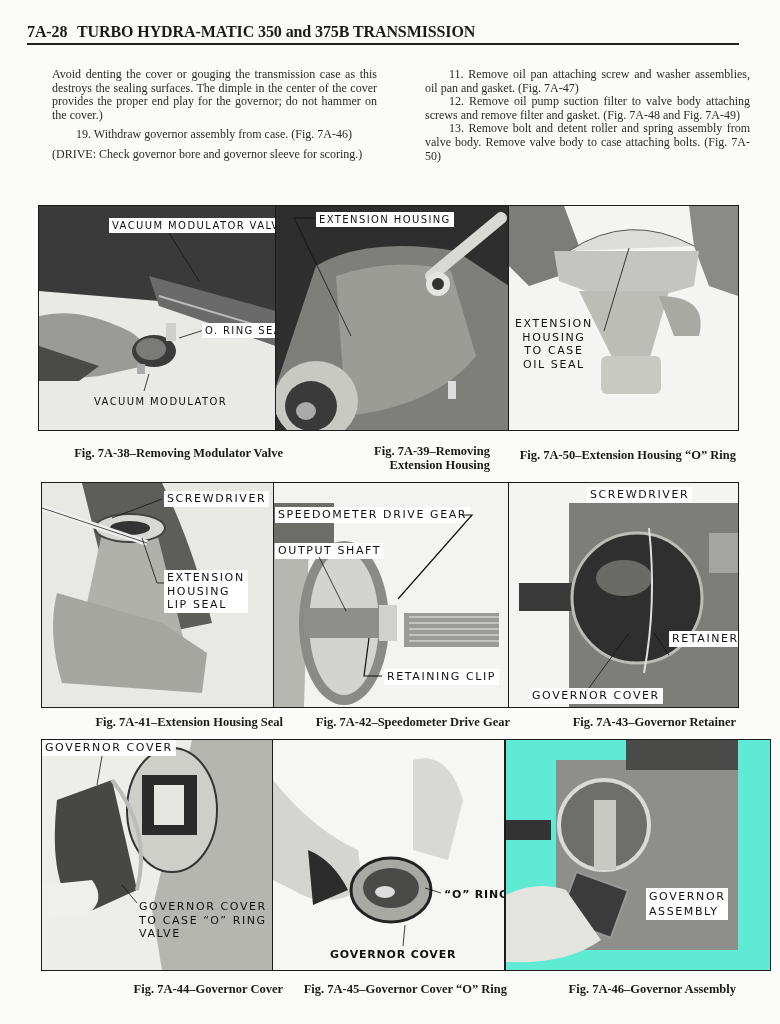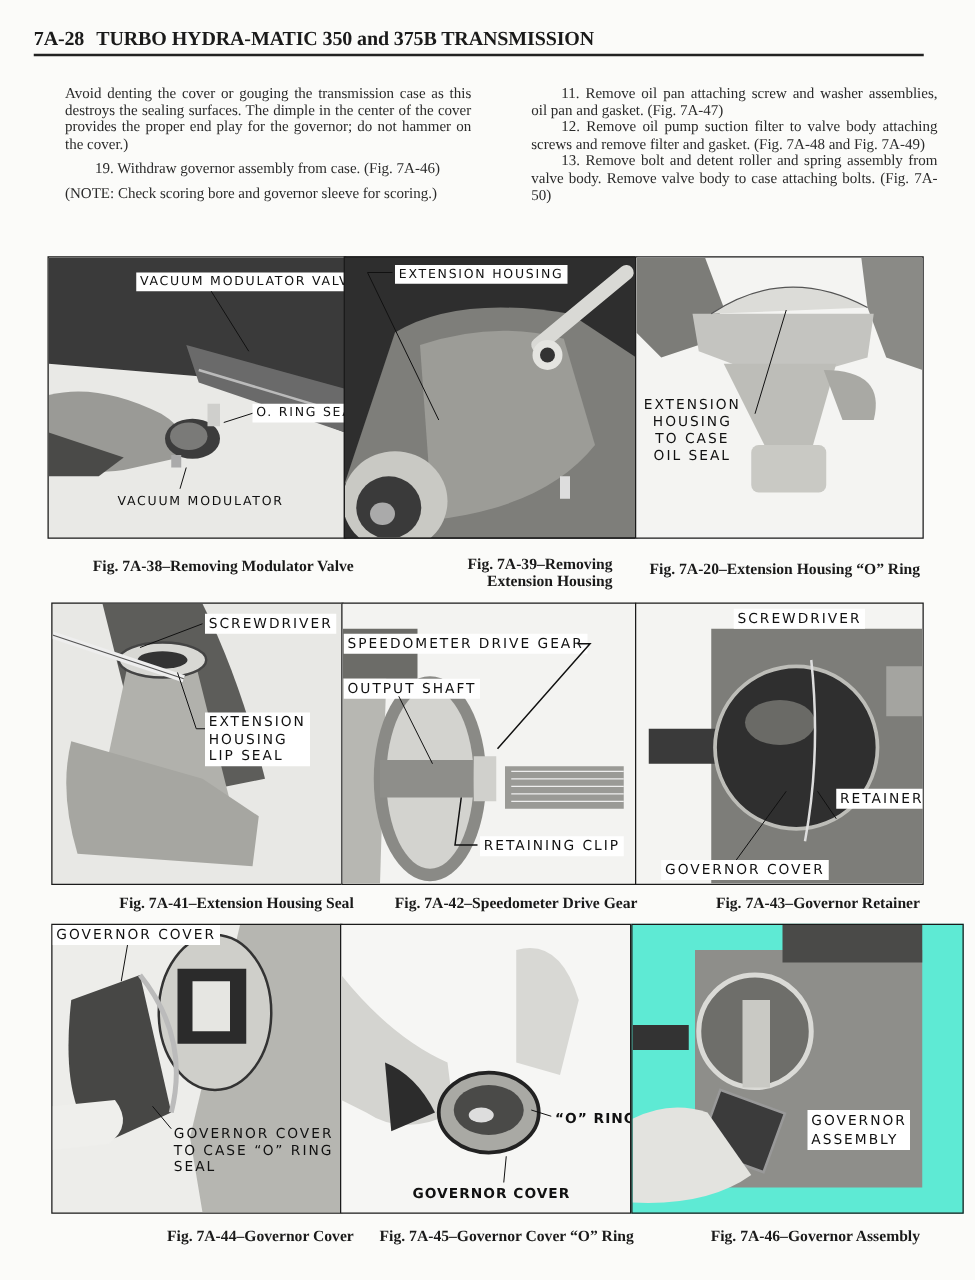--- a/index.html
+++ b/index.html
@@ -44,21 +44,21 @@
 <body>
 
 <div class="header">
   <span class="pn">7A-28</span>
   <span>TURBO HYDRA-MATIC 350 and 375B TRANSMISSION</span>
 </div>
 
 <div class="col col-left">
   <p>Avoid denting the cover or gouging the transmission case as this destroys the sealing surfaces. The dimple in the center of the cover provides the proper end play for the governor; do not hammer on the cover.)</p>
   <p class="ind" style="margin-bottom:6px">19. Withdraw governor assembly from case. (Fig. 7A-46)</p>
-  <p>(NOTE: Check scoring bore and governor sleeve for scoring.)</p>
+  <p>(DRIVE: Check governor bore and governor sleeve for scoring.)</p>
 </div>
 <div class="col col-right">
   <p class="ind">11. Remove oil pan attaching screw and washer assemblies, oil pan and gasket. (Fig. 7A-47)</p>
   <p class="ind">12. Remove oil pump suction filter to valve body attaching screws and remove filter and gasket. (Fig. 7A-48 and Fig. 7A-49)</p>
   <p class="ind">13. Remove bolt and detent roller and spring assembly from valve body. Remove valve body to case attaching bolts. (Fig. 7A-50)</p>
 </div>
 
 <div class="fig" style="left:38px;top:205px;width:237px;height:224px;background:#e9e9e6;">
   <svg class="photo" width="237" height="224">
     <defs>
@@ -124,21 +124,21 @@
   <span class="lbl big plain" style="left:3px;top:110px;text-align:center;">
     <div>EXTENSION</div>
     <div>HOUSING</div>
     <div>TO CASE</div>
     <div>OIL SEAL</div>
   </span>
   <svg style="position:absolute;left:0;top:0" width="229" height="224">
       <line x1="95" y1="125" x2="120" y2="42" stroke="#111" stroke-width="0.8"></line>
     </svg>
 </div>
-<div class="cap" style="left:506px;top:448px;width:230px;">Fig. 7A-20–Extension Housing “O” Ring</div>
+<div class="cap" style="left:506px;top:448px;width:230px;">Fig. 7A-50–Extension Housing “O” Ring</div>
 
 <div class="fig" style="left:41px;top:482px;width:232px;height:224px;background:#e8e8e5;">
   <svg class="photo" width="232" height="224">
     <path d="M40 0 L120 0 Q150 60 170 140 L120 150 L70 120 Z" fill="#5d5d5a"></path>
     <path d="M60 50 L115 50 L150 190 L30 190 Z" fill="#b1b1ac"></path>
     <ellipse cx="88" cy="45" rx="35" ry="14" fill="#d8d8d4" stroke="#444" stroke-width="2"></ellipse>
     <ellipse cx="88" cy="45" rx="20" ry="7" fill="#333"></ellipse>
     <path d="M15 110 Q5 150 20 200 L160 210 L165 170 L120 140 Z" fill="#a6a6a1"></path>
     <path d="M0 25 L105 60" stroke="#eee" stroke-width="6"></path>
     <path d="M0 25 L105 60" stroke="#555" stroke-width="1"></path>
@@ -210,21 +210,21 @@
     <rect x="100" y="35" width="55" height="60" fill="#2b2b2b"></rect>
     <rect x="112" y="45" width="30" height="40" fill="#e6e6e2"></rect>
     <path d="M15 60 L70 40 L95 150 L40 175 Q5 150 15 60 Z" fill="#474745"></path>
     <path d="M70 40 Q110 90 95 150" fill="none" stroke="#bbb" stroke-width="4"></path>
     <path d="M0 145 L50 140 Q65 160 45 175 L0 180 Z" fill="#efefec"></path>
   </svg>
   <span class="lbl big" style="left:0px;top:0px;">GOVERNOR COVER</span>
   <span class="lbl big plain" style="left:94px;top:159px;line-height:13.5px;">
     <div>GOVERNOR COVER</div>
     <div>TO CASE “O” RING</div>
-    <div>SEAL</div>
+    <div>VALVE</div>
   </span>
   <svg style="position:absolute;left:0;top:0" width="231" height="230">
       <line x1="60" y1="16" x2="55" y2="45" stroke="#111" stroke-width="0.8"></line>
       <line x1="95" y1="163" x2="80" y2="145" stroke="#111" stroke-width="0.8"></line>
     </svg>
 </div>
 <div class="cap" style="left:38px;top:982px;width:245px;">Fig. 7A-44–Governor Cover</div>
 
 <div class="fig" style="left:272px;top:739px;width:231px;height:230px;background:#f6f6f4;font-weight:bold;">
   <svg class="photo" width="231" height="230">

